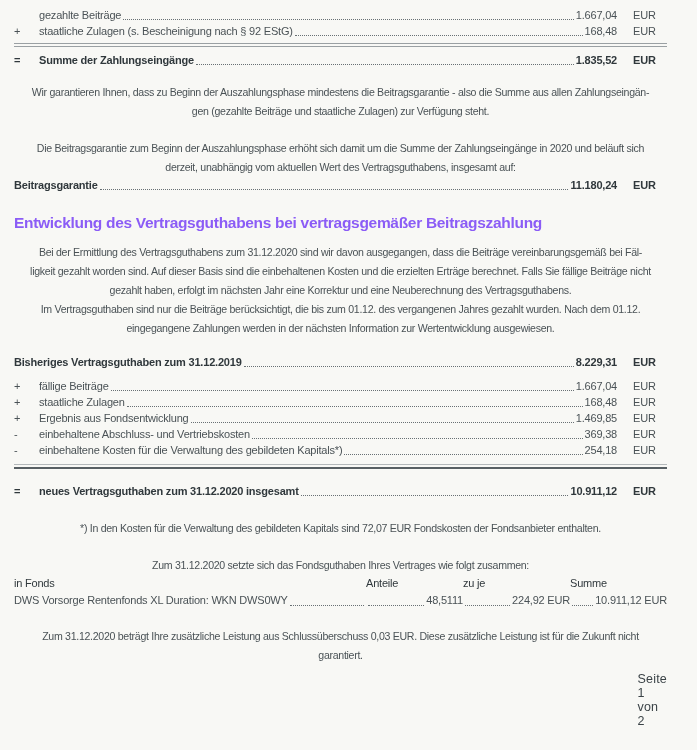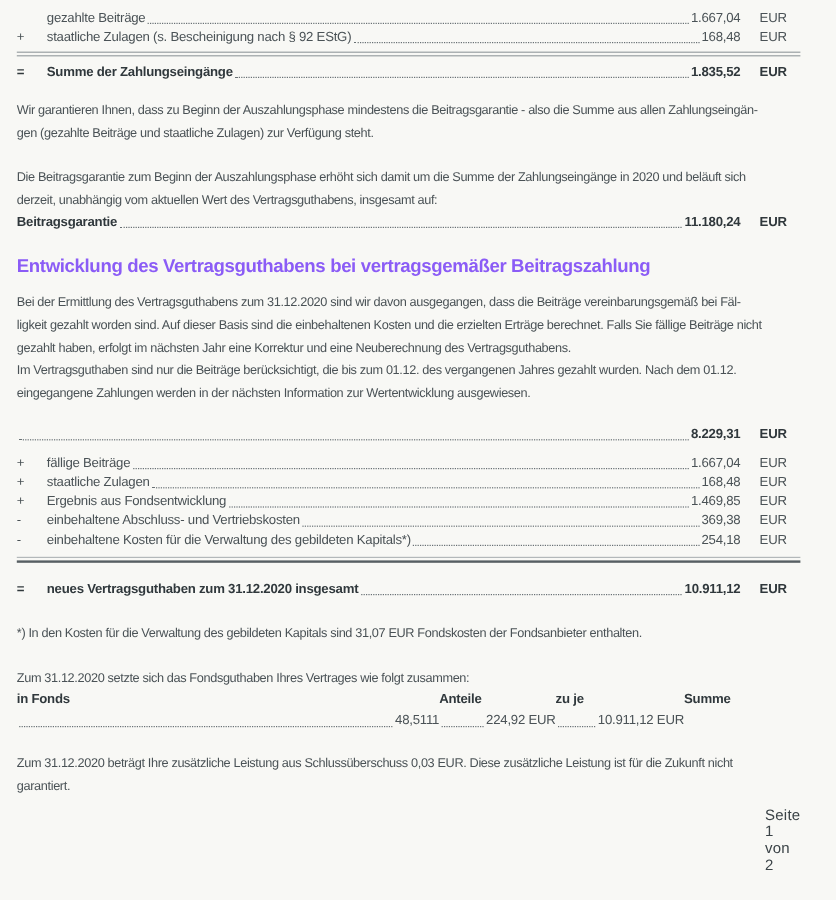--- a/index.html
+++ b/index.html
@@ -16,21 +16,21 @@
   .h-small{
     font-size:11.5px;font-weight:bold;color:#333b40;
     letter-spacing:-0.2px;margin:0 0 4px 0;
   }
   .h-big{
     font-size:15.5px;font-weight:bold;color:#8b5cf6;
     letter-spacing:-0.3px;margin:21px 0 11px 0;
   }
   .para{
     font-size:10.6px;line-height:19px;letter-spacing:-0.3px;
-    white-space:pre-line;margin:0;color:#4a5256;
+    white-space:pre-line;margin:0;color:#4a5256;text-align:center;
   }
   .mt15{margin-top:15px;} .mt18{margin-top:18px;} .mt16{margin-top:16px;}
   .mt20{margin-top:20px;} .mt14{margin-top:14px;} .mt8{margin-top:8px;}
 
   .amt-row{
     display:flex;align-items:baseline;
     font-size:11px;line-height:16px;letter-spacing:-0.2px;
   }
   .amt-row .sign{flex:none;width:25px;}
   .amt-row .label{flex:none;white-space:nowrap;}
@@ -50,21 +50,21 @@
   .hr-strong{
     height:2px;margin:6px 0 5px 0;
     border-top:1px solid #b3b8ba;border-bottom:2px solid #575f63;
   }
 
   .fund-grid{
     display:grid;grid-template-columns:352px 97px 107px 1fr;
     font-size:11px;line-height:17px;letter-spacing:-0.2px;
   }
   .fund-grid .cell{display:flex;align-items:baseline;overflow:hidden;}
-  .fund-grid .hcell{font-weight:bold;color:#30383c;}
+  .fund-grid .hcell{font-weight:normal;color:#30383c;}
   .fund-grid .val{flex:none;}
   .fund-grid .name{flex:none;white-space:nowrap;}
 
   .footer{
     position:absolute;right:42px;bottom:22px;
     font-size:12.5px;color:#3b4347;letter-spacing:0.2px;
     display:flex;align-items:baseline;flex-direction:column;
   }
   .footer span{display:inline-block;}
   .footer .gap-l{margin-left:12px;}
@@ -117,20 +117,21 @@
 
   <div class="h-big">Entwicklung des Vertragsguthabens bei vertragsgemäßer Beitragszahlung</div>
 
   <p class="para">Bei der Ermittlung des Vertragsguthabens zum 31.12.2020 sind wir davon ausgegangen, dass die Beiträge vereinbarungsgemäß bei Fäl-
 ligkeit gezahlt worden sind. Auf dieser Basis sind die einbehaltenen Kosten und die erzielten Erträge berechnet. Falls Sie fällige Beiträge nicht
 gezahlt haben, erfolgt im nächsten Jahr eine Korrektur und eine Neuberechnung des Vertragsguthabens.
 Im Vertragsguthaben sind nur die Beiträge berücksichtigt, die bis zum 01.12. des vergangenen Jahres gezahlt wurden. Nach dem 01.12.
 eingegangene Zahlungen werden in der nächsten Information zur Wertentwicklung ausgewiesen.</p>
 
   <div class="amt-row bold mt16">
+    <span class="label">Bisheriges Vertragsguthaben zum 31.12.2019</span>
     <span class="leader"></span>
     <span class="amount">8.229,31</span>
     <span class="cur">EUR</span>
   </div>
 
   <div class="amt-row mt8">
     <span class="sign">+</span>
     <span class="label">fällige Beiträge</span>
     <span class="leader"></span>
     <span class="amount">1.667,04</span>
@@ -172,32 +173,36 @@
   <div class="hr-strong"></div>
 
   <div class="amt-row bold mt14">
     <span class="sign">=</span>
     <span class="label">neues Vertragsguthaben zum 31.12.2020 insgesamt</span>
     <span class="leader"></span>
     <span class="amount">10.911,12</span>
     <span class="cur">EUR</span>
   </div>
 
-  <p class="para mt20">*) In den Kosten für die Verwaltung des gebildeten Kapitals sind 31,07 EUR Fondskosten der Fondsanbieter enthalten.</p>
+  <p class="para mt20">*) In den Kosten für die Verwaltung des gebildeten Kapitals sind 72,07 EUR Fondskosten der Fondsanbieter enthalten.</p>
 
   <p class="para mt18">Zum 31.12.2020 setzte sich das Fondsguthaben Ihres Vertrages wie folgt zusammen:</p>
 
   <div class="fund-grid">
     <div class="cell hcell">in Fonds</div>
     <div class="cell hcell">Anteile</div>
     <div class="cell hcell">zu je</div>
     <div class="cell hcell">Summe</div>
   </div>
 
   <div class="fund-grid">
+    <div class="cell">
+      <span class="name">DWS Vorsorge Rentenfonds XL Duration: WKN DWS0WY</span>
+      <span class="leader"></span>
+    </div>
     <div class="cell">
       <span class="leader"></span>
       <span class="val">48,5111</span>
     </div>
     <div class="cell">
       <span class="leader"></span>
       <span class="val">224,92 EUR</span>
     </div>
     <div class="cell">
       <span class="leader"></span>

